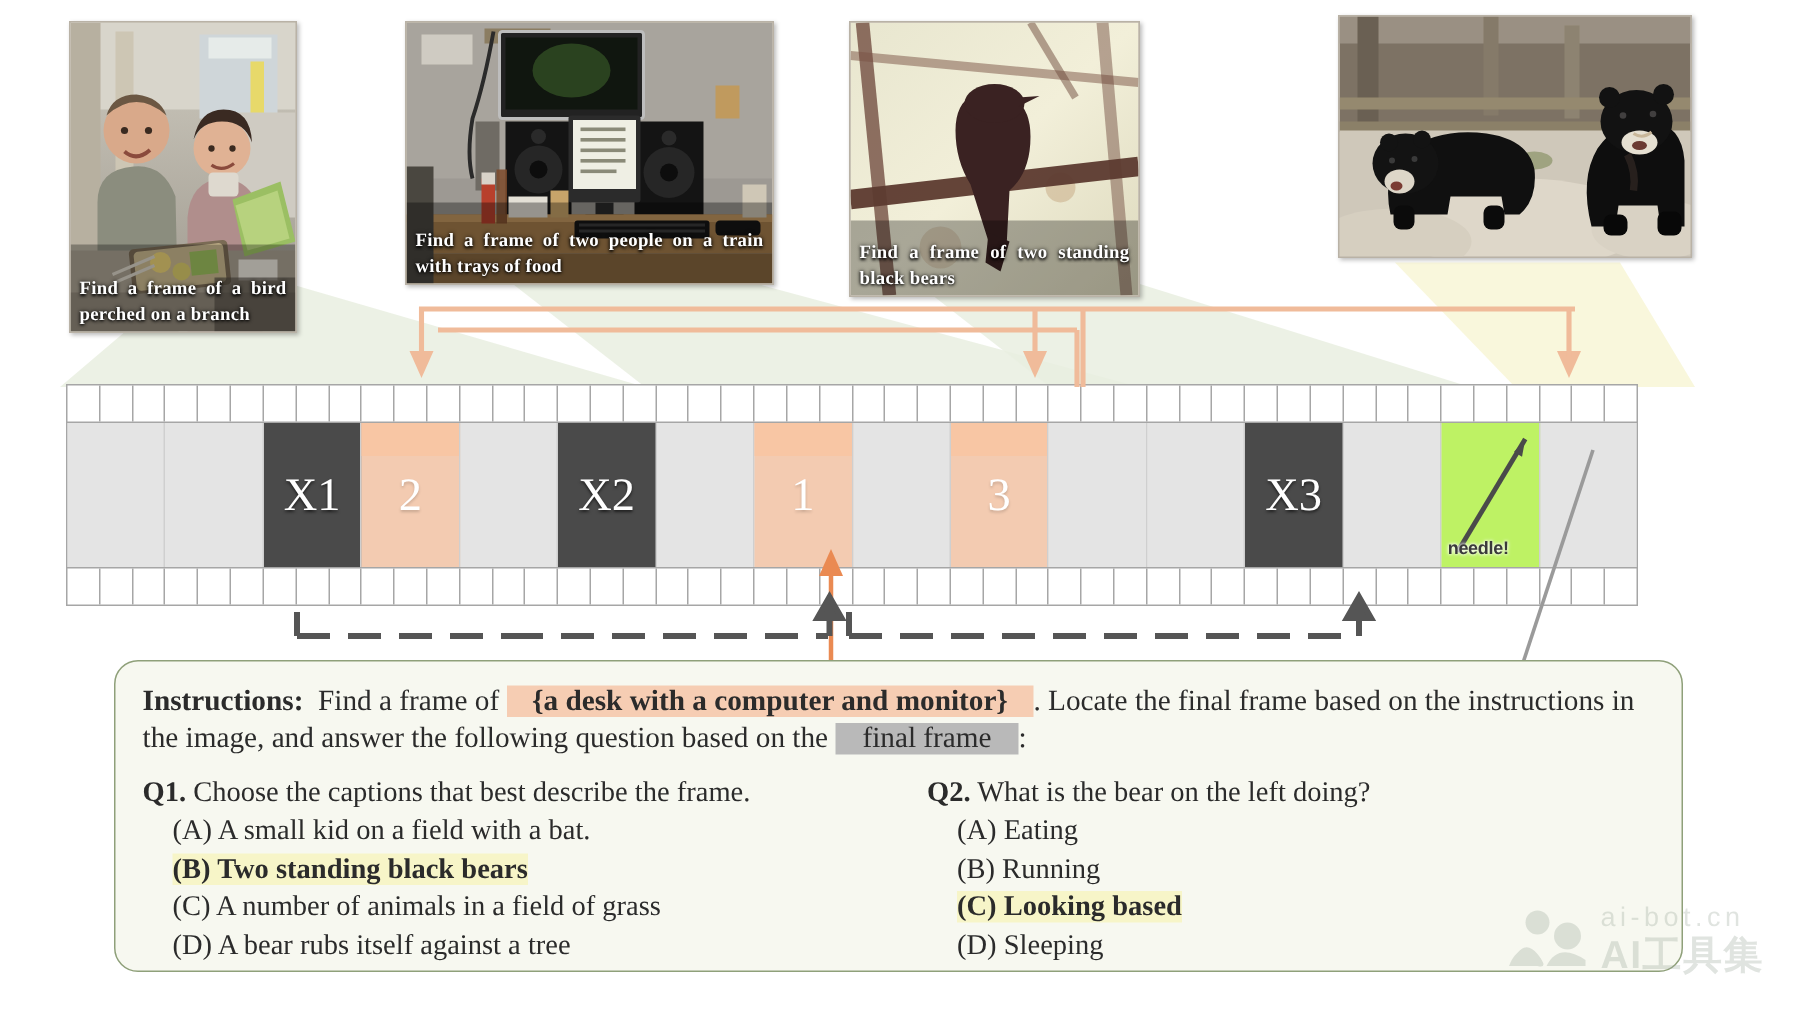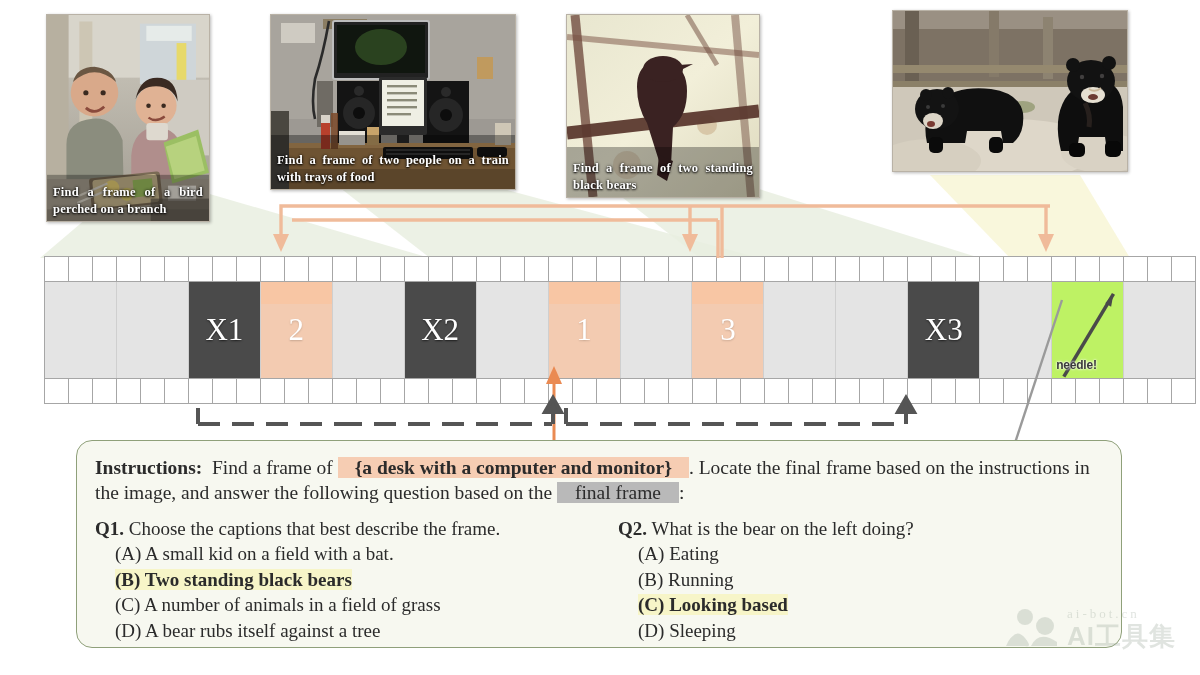--- a/index.html
+++ b/index.html
@@ -37,21 +37,21 @@
     padding:2px 6px 4px 6px;
     text-shadow:0 1px 2px rgba(0,0,0,.95),0 0 3px rgba(0,0,0,.9);
     box-sizing:border-box;
   }
   .cap.spread{text-align:justify;}
 
   
   .conn{position:absolute;z-index:7;}
 
   
-  #strip{position:absolute;z-index:5;left:44px;top:256px;width:1152px;border-radius:30px;}
+  #strip{position:absolute;z-index:5;left:44px;top:256px;width:1048px;border-radius:30px;}
   .perf{
     display:flex;height:26px;border:1px solid #a6a6a6;
     box-sizing:border-box;background:#ffffff;
   }
   .perf i{flex:1 1 0;border-right:1px solid #a6a6a6;display:block;}
   .perf i:last-child{border-right:none;}
   .cells{
     display:flex;height:96px;border-left:1px solid #a6a6a6;border-right:1px solid #a6a6a6;
     box-sizing:border-box;background:#e4e4e4;
   }
@@ -103,36 +103,36 @@
   .qhead b{font-weight:bold;text-align:right;}
   .opt{font-size:19px;line-height:25.5px;padding-left:20px;white-space:nowrap;}
   .opt span.t{display:inline;}
   .opt.sel span.t{background:#f7f5c8;font-weight:bold;margin-top:36px;}
 
   
   #wm{position:absolute;z-index:9;right:24px;bottom:26px;
       display:flex;align-items:center;opacity:.30;}
   #wm .logo{width:54px;height:40px;position:relative;margin-right:8px;}
   #wm .txt{display:flex;flex-direction:column;line-height:1;}
-  #wm .t1{font-family:Liberation Serif, serif;font-size:13px;letter-spacing:3px;color:#9aa79a;}
+  #wm .t1{font-family:Liberation Sans, sans-serif;font-size:18px;letter-spacing:3px;color:#9aa79a;}
   #wm .t2{font-family:"Liberation Sans",sans-serif;font-size:26px;font-weight:bold;letter-spacing:1px;color:#9aa79a;margin-top:3px;}
 </style>
 </head>
 <body>
 
 <div id="stage">
 
   <svg class="cone" width="1200" height="675" viewBox="0 0 1200 675" style="left:0;top:0;">
     <polygon points="120,190 196,190 430,258 40,258" fill="#e9efe0" opacity="0.85"></polygon>
     <polygon points="330,180 470,180 760,258 430,258" fill="#e9efe0" opacity="0.85"></polygon>
     <polygon points="600,180 730,180 980,258 700,258" fill="#e9efe0" opacity="0.85"></polygon>
     <polygon points="930,175 1080,175 1130,258 1010,258" fill="#f8f6d8" opacity="0.9"></polygon>
   </svg>
 
-  <div class="thumb" style="left:46px;top:14px;width:150px;height:206px;padding-left:12px;">
+  <div class="thumb" style="left:46px;top:14px;width:150px;height:206px;">
     <svg class="pic" viewBox="0 0 150 206" preserveAspectRatio="none">
       <defs>
         <linearGradient id="t1bg" x1="0" y1="0" x2="0" y2="1">
           <stop offset="0" stop-color="#cfcbc0"></stop>
             <stop offset="1" stop-color="#9c978c"></stop>
         </linearGradient>
       </defs>
       <rect width="150" height="206" fill="url(#t1bg)"></rect>
       <rect x="0" y="0" width="150" height="58" fill="#d8d5cb"></rect>
       <rect x="86" y="8" width="52" height="56" fill="#cfd6d9"></rect>

